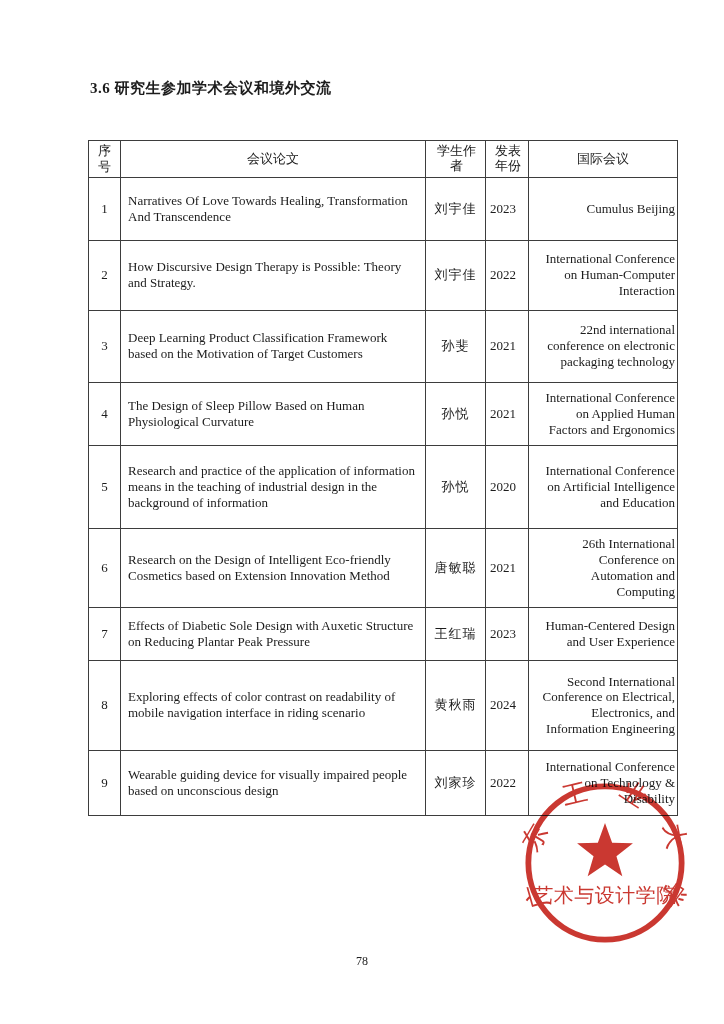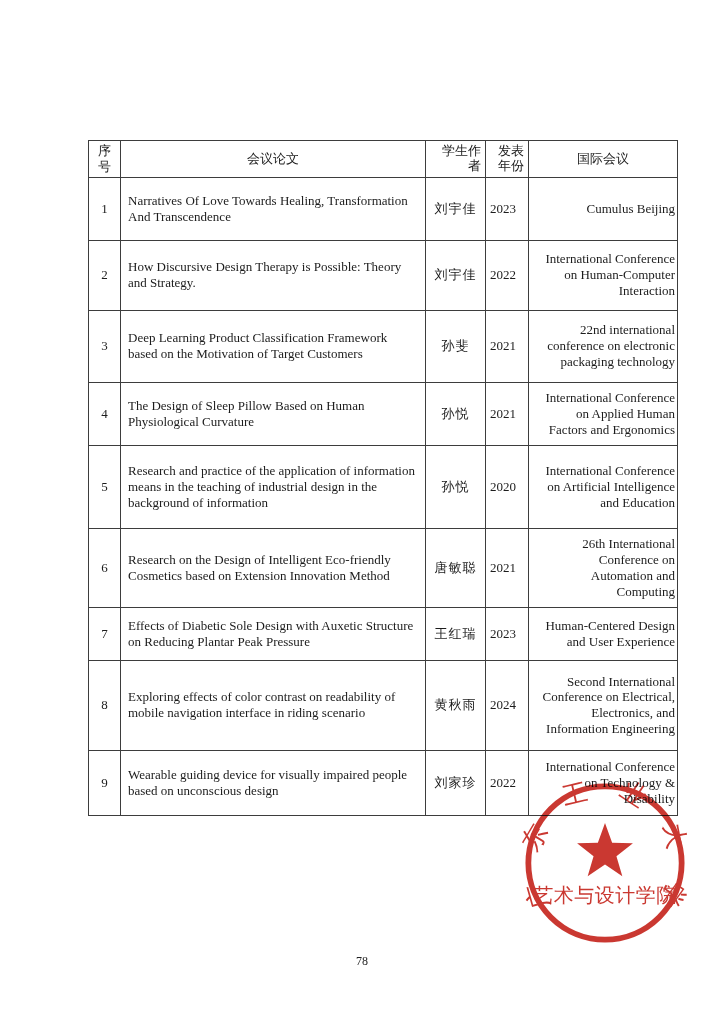--- a/index.html
+++ b/index.html
@@ -44,21 +44,21 @@
   .conference-table th, .conference-table td {
     border: 1px solid #3d3d3d;
     vertical-align: middle;
     line-height: 1.22;
     padding: 2px 4px;
     overflow: hidden;
   }
   .conference-table thead tr { height: 32px; }
   .conference-table th { font-weight: normal; text-align: center; }
   .conference-table th.h-author, .conference-table th.h-year {
-    text-align: right; padding-left: 6px; line-height: 1.15; margin-left: 32px;
+    text-align: center; padding-left: 6px; line-height: 1.15; margin-left: 32px;
   }
   .conference-table td.c-no { text-align: center; }
   .conference-table td.c-paper { text-align: left; padding-left: 7px; padding-right: 8px; }
   .conference-table td.c-author { text-align: center; letter-spacing: 1px; }
   .conference-table td.c-year { text-align: left; }
   .conference-table td.c-conf { text-align: right; padding-left: 6px; padding-right: 2px; margin-top: 28px; }
   
   .conference-table tbody tr:nth-child(1) { height: 63px; }
   .conference-table tbody tr:nth-child(2) { height: 70px; }
   .conference-table tbody tr:nth-child(3) { height: 72px; }
@@ -89,20 +89,21 @@
     text-align: center;
     font-size: 12px;
     color: #222;
   }
 </style>
 </head>
 <body>
 
 <div class="page">
 
+  <div class="section-heading">3.6 研究生参加学术会议和境外交流</div>
 
 
   <table class="conference-table">
     <colgroup>
       <col style="width:32px">
       <col style="width:305px">
       <col style="width:60px">
       <col style="width:43px">
       <col style="width:149px">
     </colgroup>

